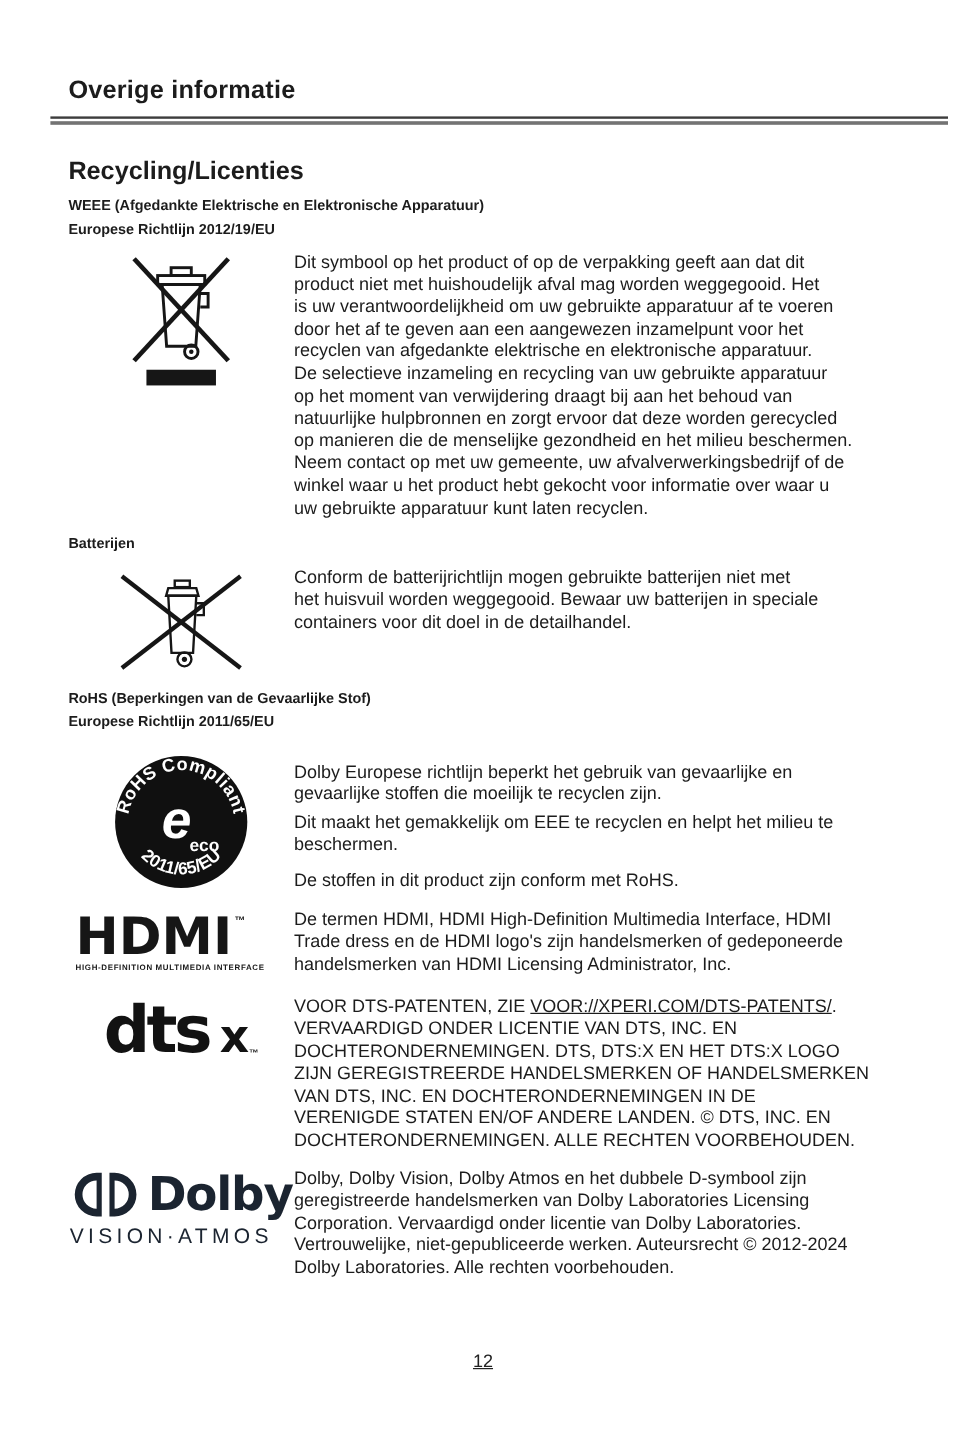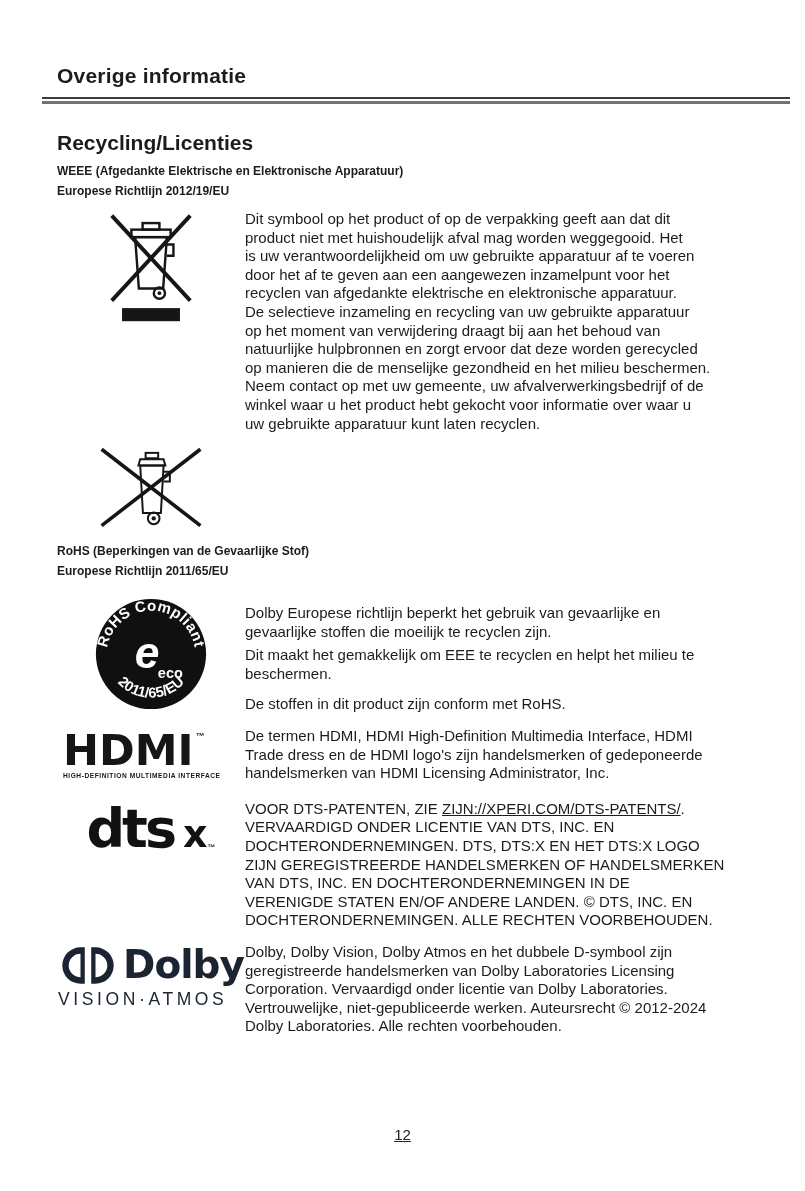--- a/index.html
+++ b/index.html
@@ -105,36 +105,42 @@
 De selectieve inzameling en recycling van uw gebruikte apparatuur
 op het moment van verwijdering draagt bij aan het behoud van
 natuurlijke hulpbronnen en zorgt ervoor dat deze worden gerecycled
 op manieren die de menselijke gezondheid en het milieu beschermen.
 Neem contact op met uw gemeente, uw afvalverwerkingsbedrijf of de
 winkel waar u het product hebt gekocht voor informatie over waar u
 uw gebruikte apparatuur kunt laten recyclen.</p>
     </div>
   </div>
 
+  <div class="subhead" style="margin-top:11px">Batterijen</div>
   <div class="row row-batt">
     <div class="icon-cell">
       <svg width="106" height="90" viewBox="0 0 118 100">
         <g fill="none" stroke="#161616" stroke-width="2.2">
           <rect x="53" y="12" width="14" height="6"></rect>
           <path d="M45 26 L47 19 L73 19 L75 26 Z"></path>
           <path d="M47 26 L73 26 L70 79 L50 79 Z"></path>
           <path d="M73 33 h7 v11 h-7"></path>
           <circle cx="62" cy="85" r="6.5"></circle>
         </g>
         <circle cx="62" cy="85" r="2.4" fill="#161616"></circle>
         <g stroke="#161616" stroke-width="4">
           <line x1="4" y1="8" x2="114" y2="93"></line>
           <line x1="114" y1="8" x2="4" y2="93"></line>
         </g>
       </svg>
+    </div>
+    <div class="text-cell">
+      <p class="body-text">Conform de batterijrichtlijn mogen gebruikte batterijen niet met
+het huisvuil worden weggegooid. Bewaar uw batterijen in speciale
+containers voor dit doel in de detailhandel.</p>
     </div>
   </div>
 
   <div class="subhead" style="margin-top:10px"><span>RoHS (Beperkingen van de Gevaarlijke Stof)</span><br><span>Europese Richtlijn 2011/65/EU</span></div>
 
   <div class="row row-rohs">
     <div class="icon-cell">
       <svg width="116" height="116" viewBox="0 0 120 120">
         <defs>
           <path id="rohsArcTop" d="M 20 84 A 46 46 0 1 1 100 84" fill="none"></path>
@@ -179,21 +185,21 @@
 
   <div class="row row-dts">
     <div class="icon-cell">
       <div class="dts-logo">
         <span class="dts-word">dts</span>
         <span class="dts-x">x</span>
         <span class="dts-tm">™</span>
       </div>
     </div>
     <div class="text-cell">
-      <p class="body-text"><span>VOOR DTS-PATENTEN, ZIE </span><span class="link">ZIJN://XPERI.COM/DTS-PATENTS/</span><span>.</span></p>
+      <p class="body-text"><span>VOOR DTS-PATENTEN, ZIE </span><span class="link">VOOR://XPERI.COM/DTS-PATENTS/</span><span>.</span></p>
       <p class="body-text">VERVAARDIGD ONDER LICENTIE VAN DTS, INC. EN
 DOCHTERONDERNEMINGEN. DTS, DTS:X EN HET DTS:X LOGO
 ZIJN GEREGISTREERDE HANDELSMERKEN OF HANDELSMERKEN
 VAN DTS, INC. EN DOCHTERONDERNEMINGEN IN DE
 VERENIGDE STATEN EN/OF ANDERE LANDEN. © DTS, INC. EN
 DOCHTERONDERNEMINGEN. ALLE RECHTEN VOORBEHOUDEN.</p>
     </div>
   </div>
 
   <div class="row row-dolby">

